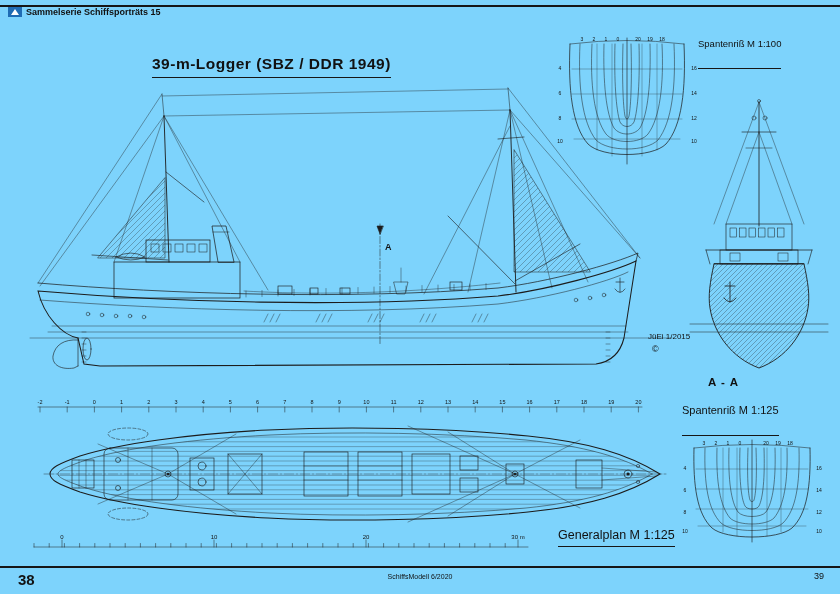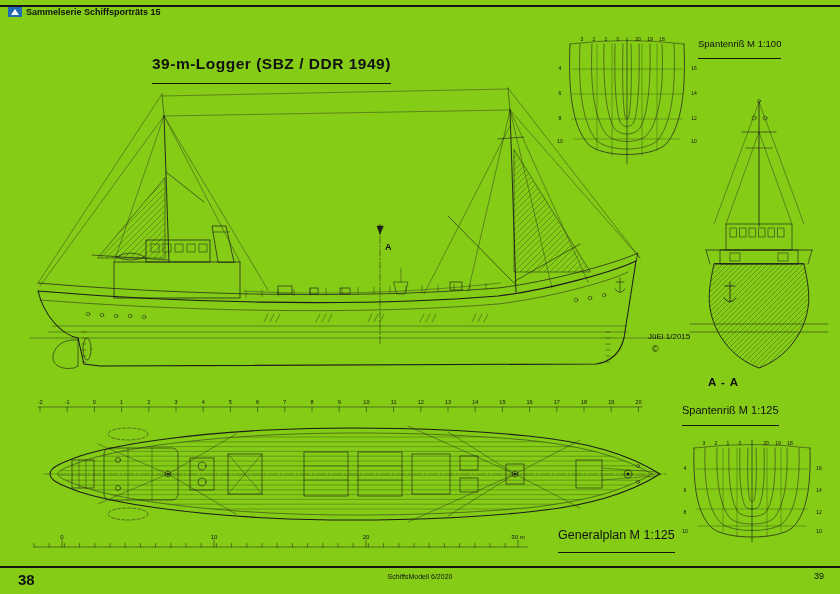--- a/index.html
+++ b/index.html
@@ -1,22 +1,22 @@
 <!DOCTYPE html>
 <html><head>
 <meta charset="utf-8">
 <style>
   *{margin:0;padding:0;box-sizing:border-box}
   html,body{background:#fff}
-  .page{position:relative;width:840px;height:594px;background:#84cc16;overflow:hidden;
+  .page{position:relative;width:840px;height:594px;background:#7dd3fc;overflow:hidden;
         font-family:"Liberation Sans",sans-serif;color:#111}
   .abs{position:absolute}
   .rule{position:absolute;left:0;width:840px;height:1.6px;background:#161616}
-  .underl{display:inline-block;border-bottom:1.4px solid #161616;padding-bottom:10px}
-  .underl-thin{display:inline-block;border-bottom:1px solid #161616;padding-bottom:9px}
+  .underl{display:inline-block;border-bottom:1.4px solid #161616;padding-bottom:4px}
+  .underl-thin{display:inline-block;border-bottom:1px solid #161616;padding-bottom:19px}
   svg{position:absolute;overflow:visible}
   svg line,svg path,svg rect,svg circle,svg ellipse,svg polygon{stroke:#1c1c1c;fill:none;stroke-linecap:round}
   svg{stroke-width:.55}
   .s03{stroke-width:.3}.s04{stroke-width:.4}.s05{stroke-width:.5}.s06{stroke-width:.62}
   .s07{stroke-width:.72}.s08{stroke-width:.8}.s09{stroke-width:.9}.s10{stroke-width:1.05}
   svg text{fill:#141414;stroke:none;font-family:"Liberation Sans",sans-serif}
   .logo{position:absolute;left:8px;top:7px;width:14px;height:10px;background:#1f6cb4}
   .logo i{position:absolute;left:3px;top:2px;width:0;height:0;border-left:4px solid transparent;
           border-right:4px solid transparent;border-bottom:6px solid #fff}
 </style>

